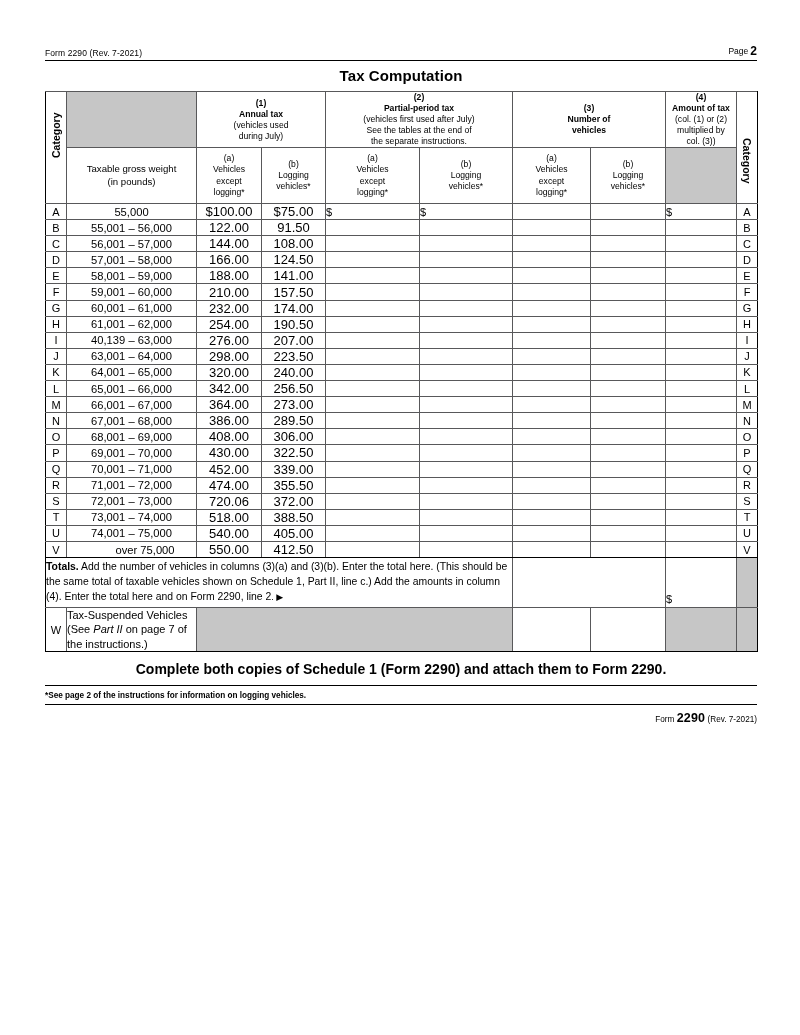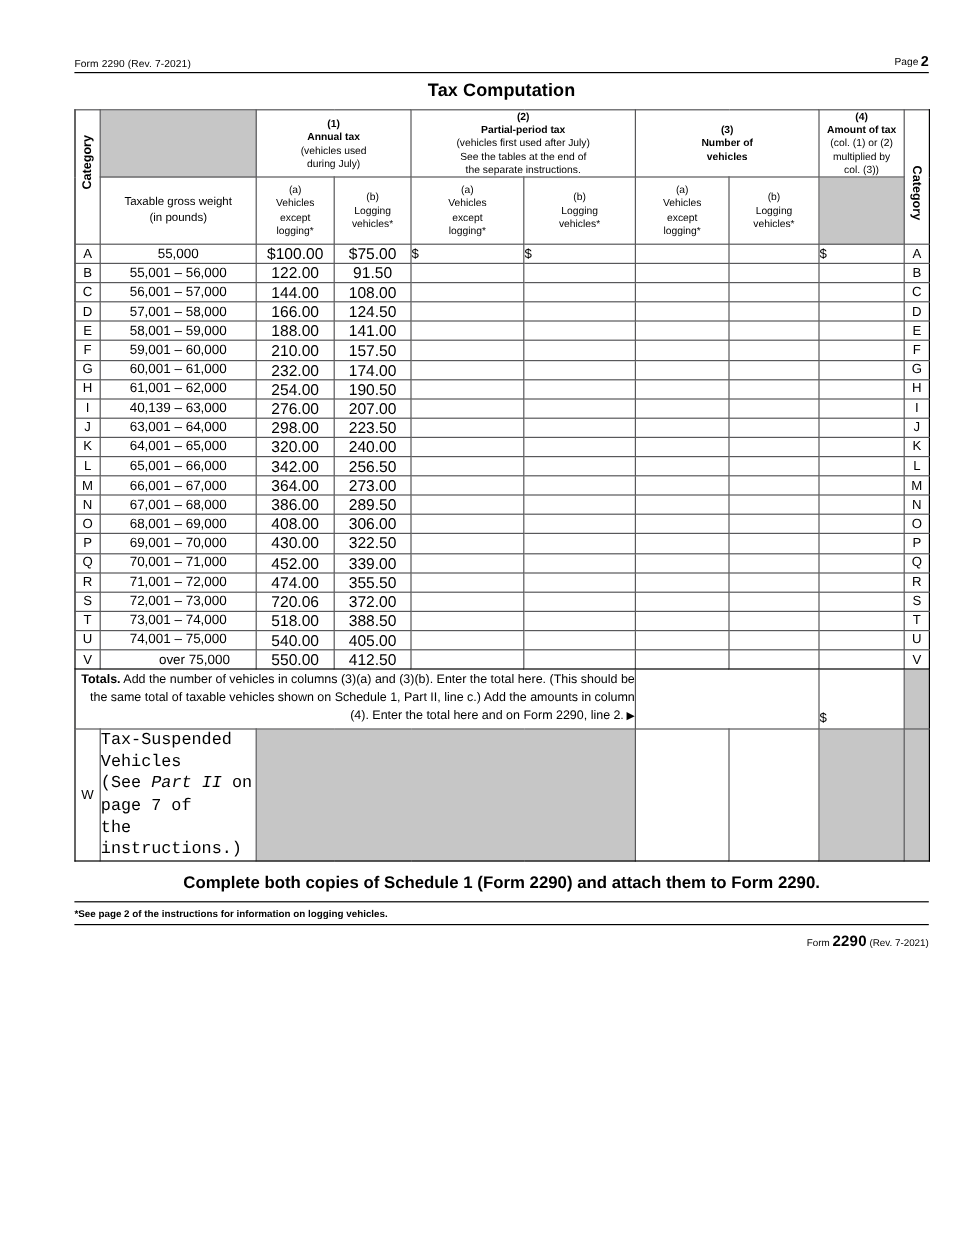--- a/index.html
+++ b/index.html
@@ -9,21 +9,21 @@
   }
   body {
     width: 800px; height: 1035px;
     font-family: "Liberation Sans", sans-serif;
     color: #000000;
     position: relative;
     -webkit-font-smoothing: antialiased;
   }
   .page {
     position: absolute;
-    left: 62px; top: 0;
+    left: 45px; top: 0;
     width: 712px;
   }
 
   
   .topbar {
     display: flex; align-items: flex-end; justify-content: space-between;
     padding-top: 44px;
     border-bottom: 1.6px solid #000;
     padding-bottom: 2px;
   }
@@ -107,35 +107,34 @@
   .cat-letter.right { border-left: .8px solid #58585a !important; border-right: 1.6px solid #000 !important; }
   .wt { text-align: center; font-size: 11.2px; padding-right: 0; }
   .amt { text-align: center; font-size: 13px; padding-right: 5px; }
   .dollar { font-size: 11px; padding-left: 3px; text-align: left; }
 
   
   .totals-text {
     font-size: 10.4px;
     line-height: 1.42;
     padding: 3px 4px 2px 4px;
-    text-align: right;
+    text-align: left;
     vertical-align: top;
   }
   .totals-text b { font-weight: bold; }
   .arrow { font-size: 9px; }
   td.tot-blank { border-left: .8px solid #58585a; }
 
   .w-letter {
     text-align: center; font-size: 11px; font-weight: bold;
     border-left: 1.6px solid #000 !important;
   }
   .w-text {
-    font-size: 14px; line-height: 1.3; padding: 2px 3px;
+    font-size: 11px; line-height: 1.3; padding: 2px 3px;
     vertical-align: middle;
-    font-family: Liberation Mono, monospace;
   }
   .w-text i { font-style: italic; }
 
   .outer-b td { border-bottom: 1.6px solid #000 !important; }
 
   
   .complete {
     text-align: center;
     font-size: 14px;
     font-weight: bold;

